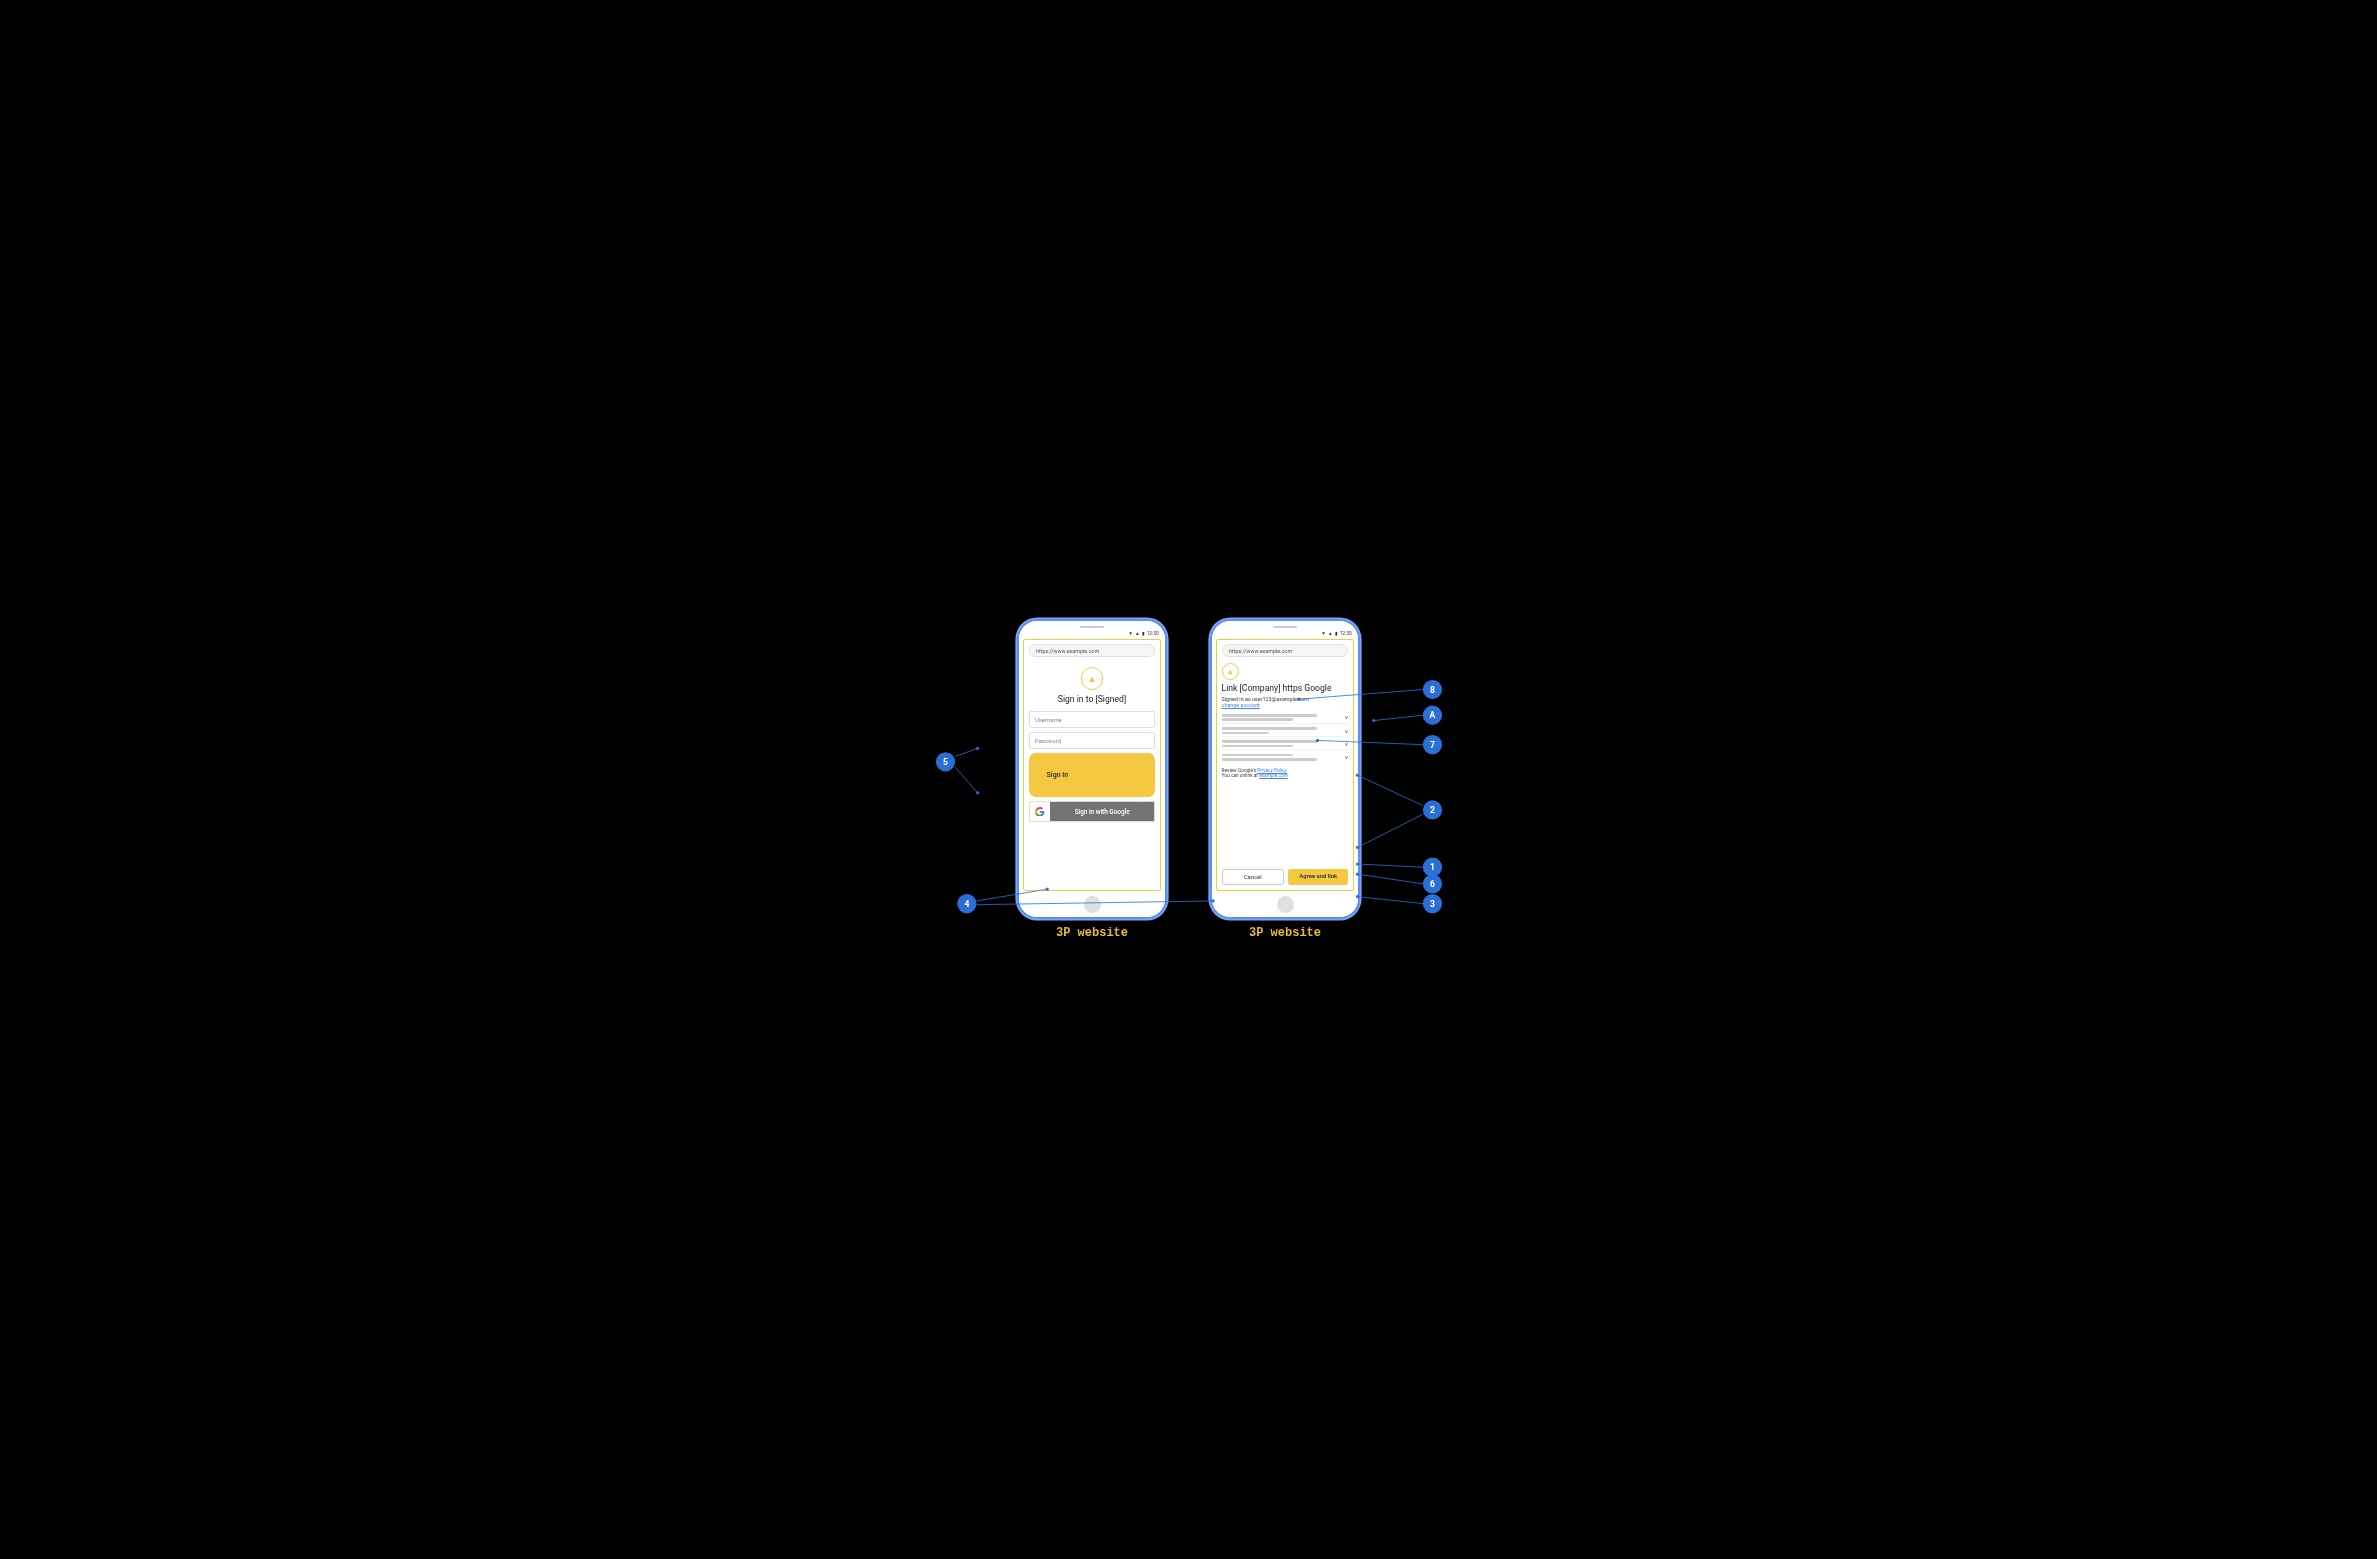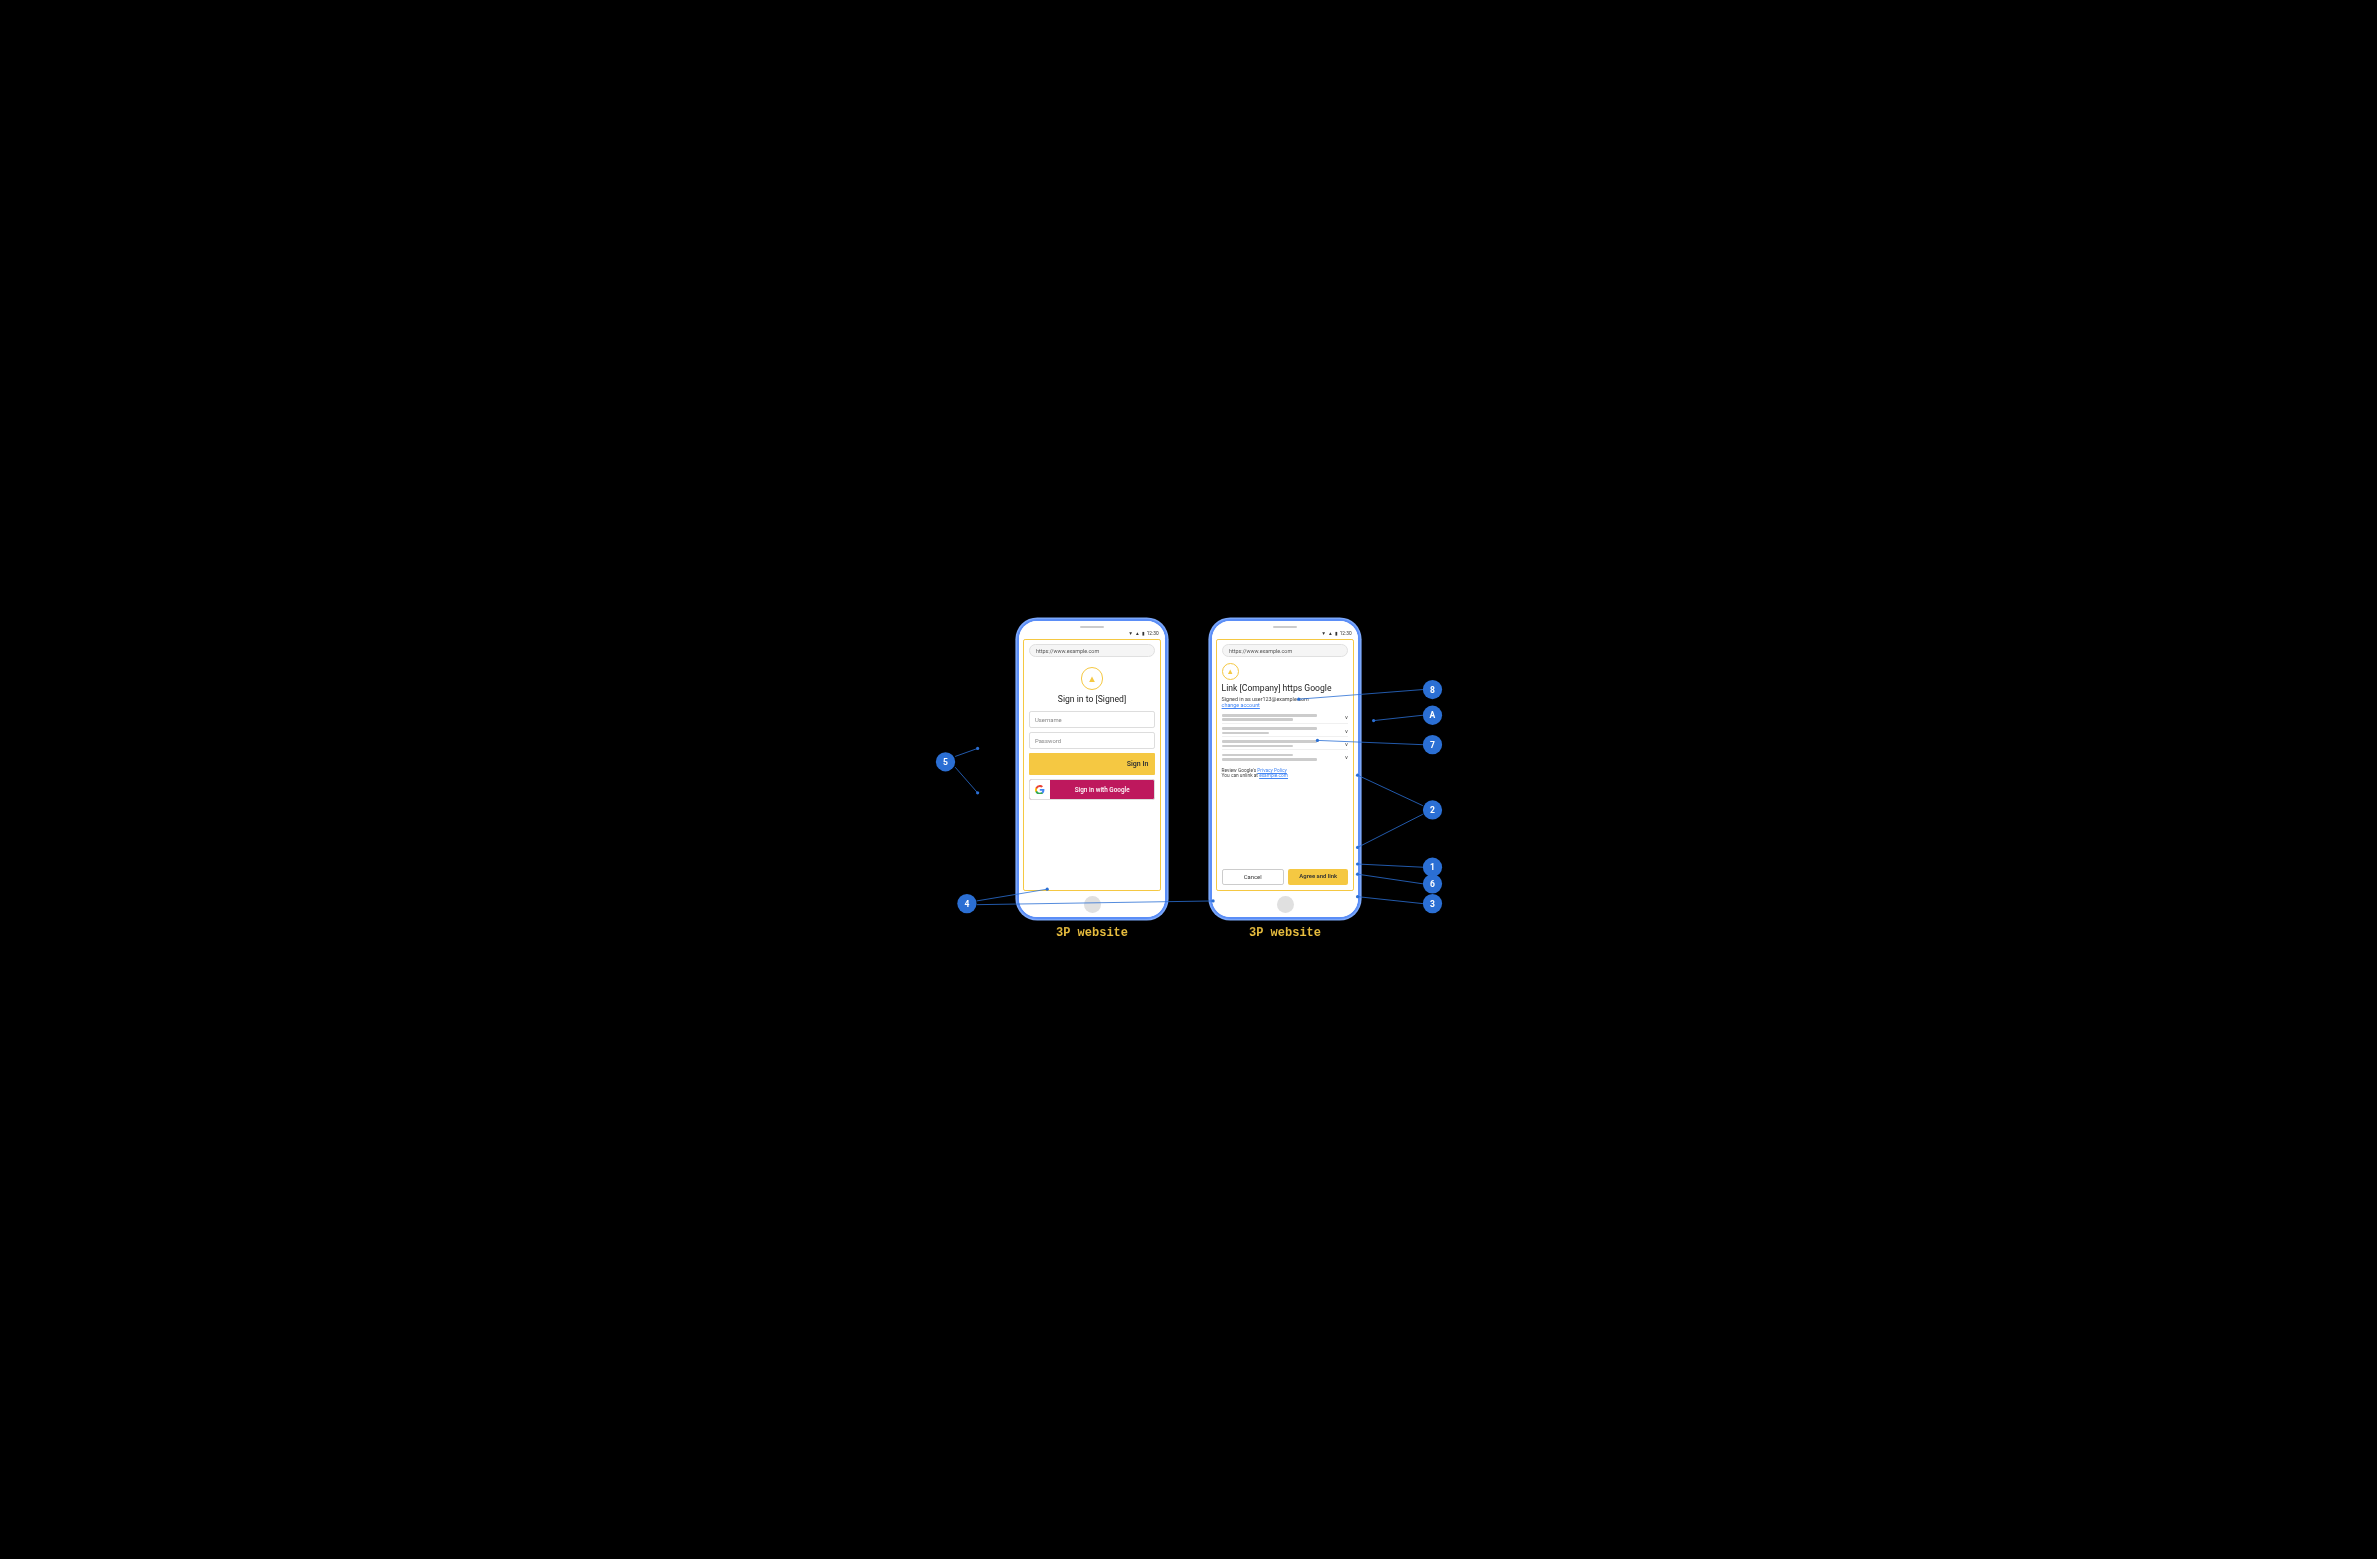--- a/index.html
+++ b/index.html
@@ -107,32 +107,32 @@
       border-radius: 2.1px;
       padding: 4.3px 5.4px;
       font-size: 5.9px;
       color: #888;
       margin-bottom: 4.3px;
       background: #fff;
     }
     .sign-in-btn {
       background: #f5c842;
       border: none;
-      border-radius: 1px;
-      padding: 7px;
+      border-radius: 7px;
+      padding: 18px;
       font-size: 7px;
       font-weight: 600;
       color: #333;
       width: 100%;
       margin-bottom: 4.3px;
       cursor: pointer;
-      text-align: right;
+      text-align: left;
     }
     .google-btn {
-      background: #be185d;
+      background: #737373;
       border: 0.5px solid #ddd;
       border-radius: 2.1px;
       padding: 0;
       font-size: 6.4px;
       color: #fff;
       width: 100%;
       cursor: pointer;
       display: flex;
       align-items: center;
       overflow: hidden;

